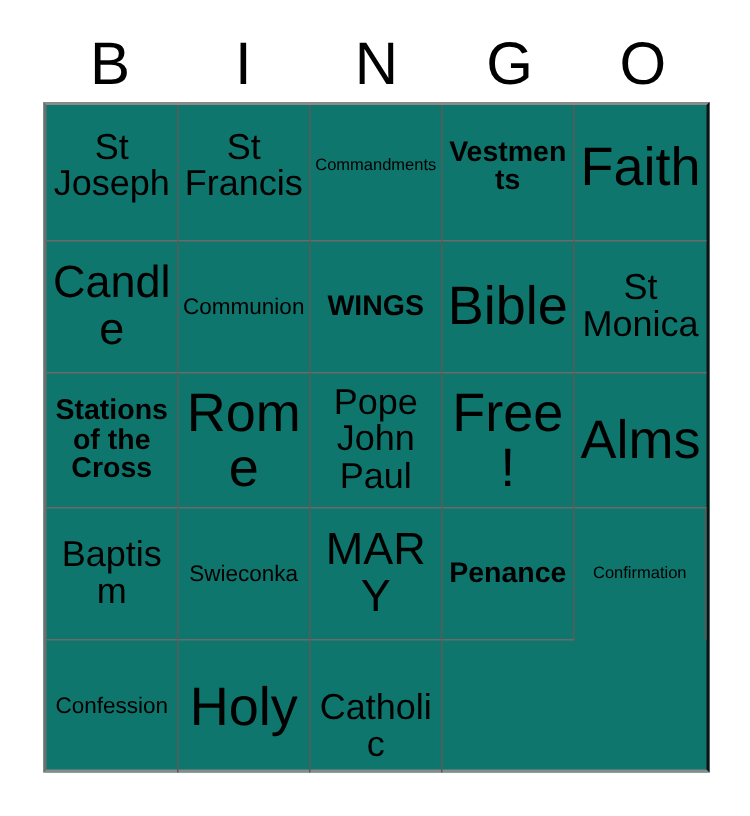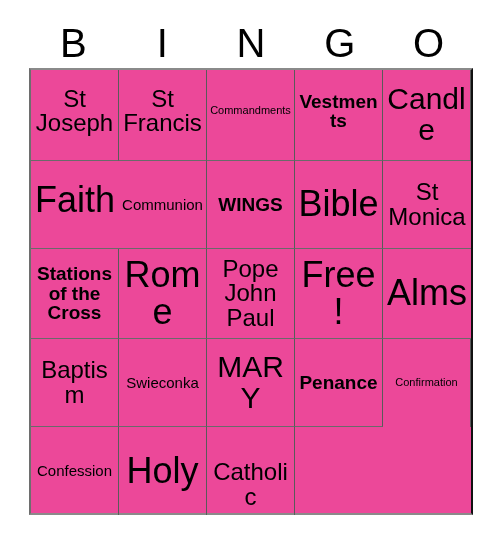--- a/index.html
+++ b/index.html
@@ -52,21 +52,21 @@
     width: 444px;
     height: 447px;
     box-sizing: border-box;
     border-top: 2px solid #8a8a8a;
     border-left: 2px solid #6e6e6e;
     border-right: 2px solid #111111;
     border-bottom: 2px solid #8a8a8a;
     display: grid;
     grid-template-columns: repeat(5, 1fr);
     grid-template-rows: 91px 88px 90px 88px 88px;
-    background: #ec4899;
+    background: #0f766e;
   }
 
   .cell {
     box-sizing: border-box;
     border-right: 1px solid #5a5a5a;
     border-bottom: 1px solid #6a6a6a;
     display: flex;
     justify-content: center;
     overflow: hidden;
     padding: 2px 3px;
@@ -121,25 +121,25 @@
       </div>
       <div class="cell v-upper">
         <span class="cell-text fs-lg">St Francis</span>
       </div>
       <div class="cell v-upper">
         <span class="cell-text fs-xs">Commandments</span>
       </div>
       <div class="cell v-upper">
         <span class="cell-text fs-md">Vestments</span>
       </div>
+      <div class="cell v-upper col-last">
+        <span class="cell-text fs-xxl">Faith</span>
+      </div>
       <div class="cell v-center">
         <span class="cell-text fs-xl">Candle</span>
-      </div>
-      <div class="cell v-upper col-last">
-        <span class="cell-text fs-xxl">Faith</span>
       </div>
       <div class="cell v-center">
         <span class="cell-text fs-sm">Communion</span>
       </div>
       <div class="cell v-center">
         <span class="cell-text fs-md">WINGS</span>
       </div>
       <div class="cell v-center">
         <span class="cell-text fs-xxl">Bible</span>
       </div>

